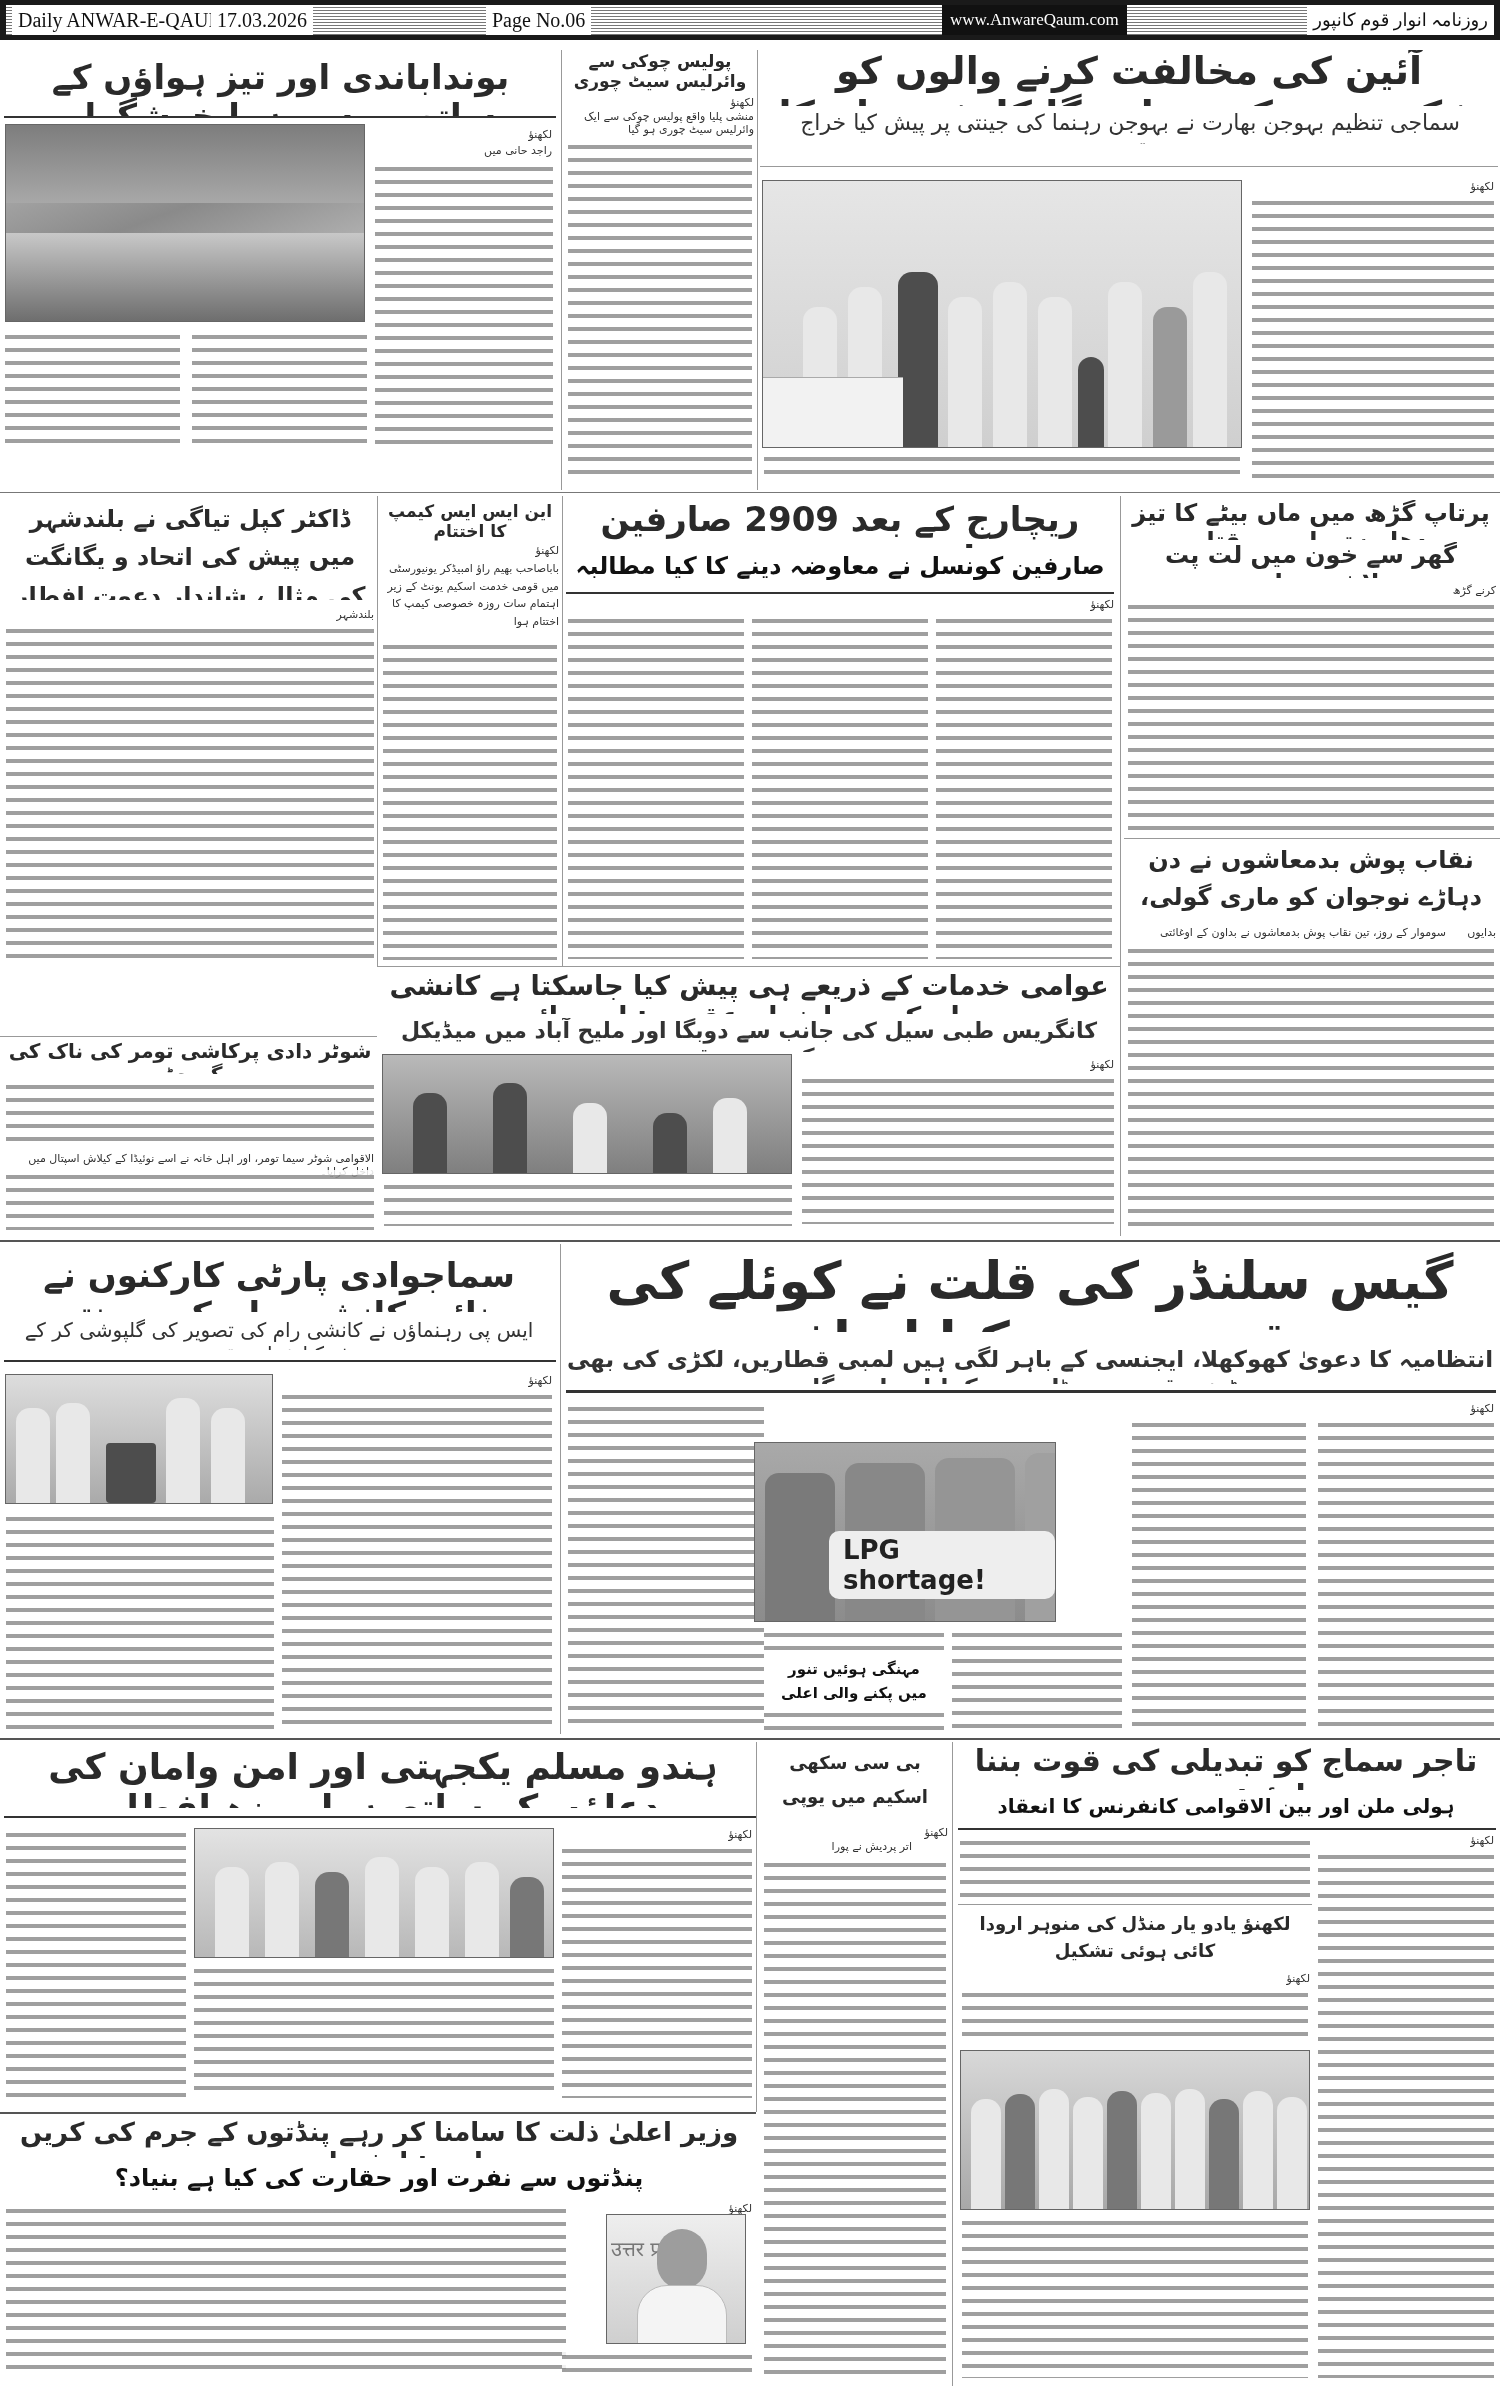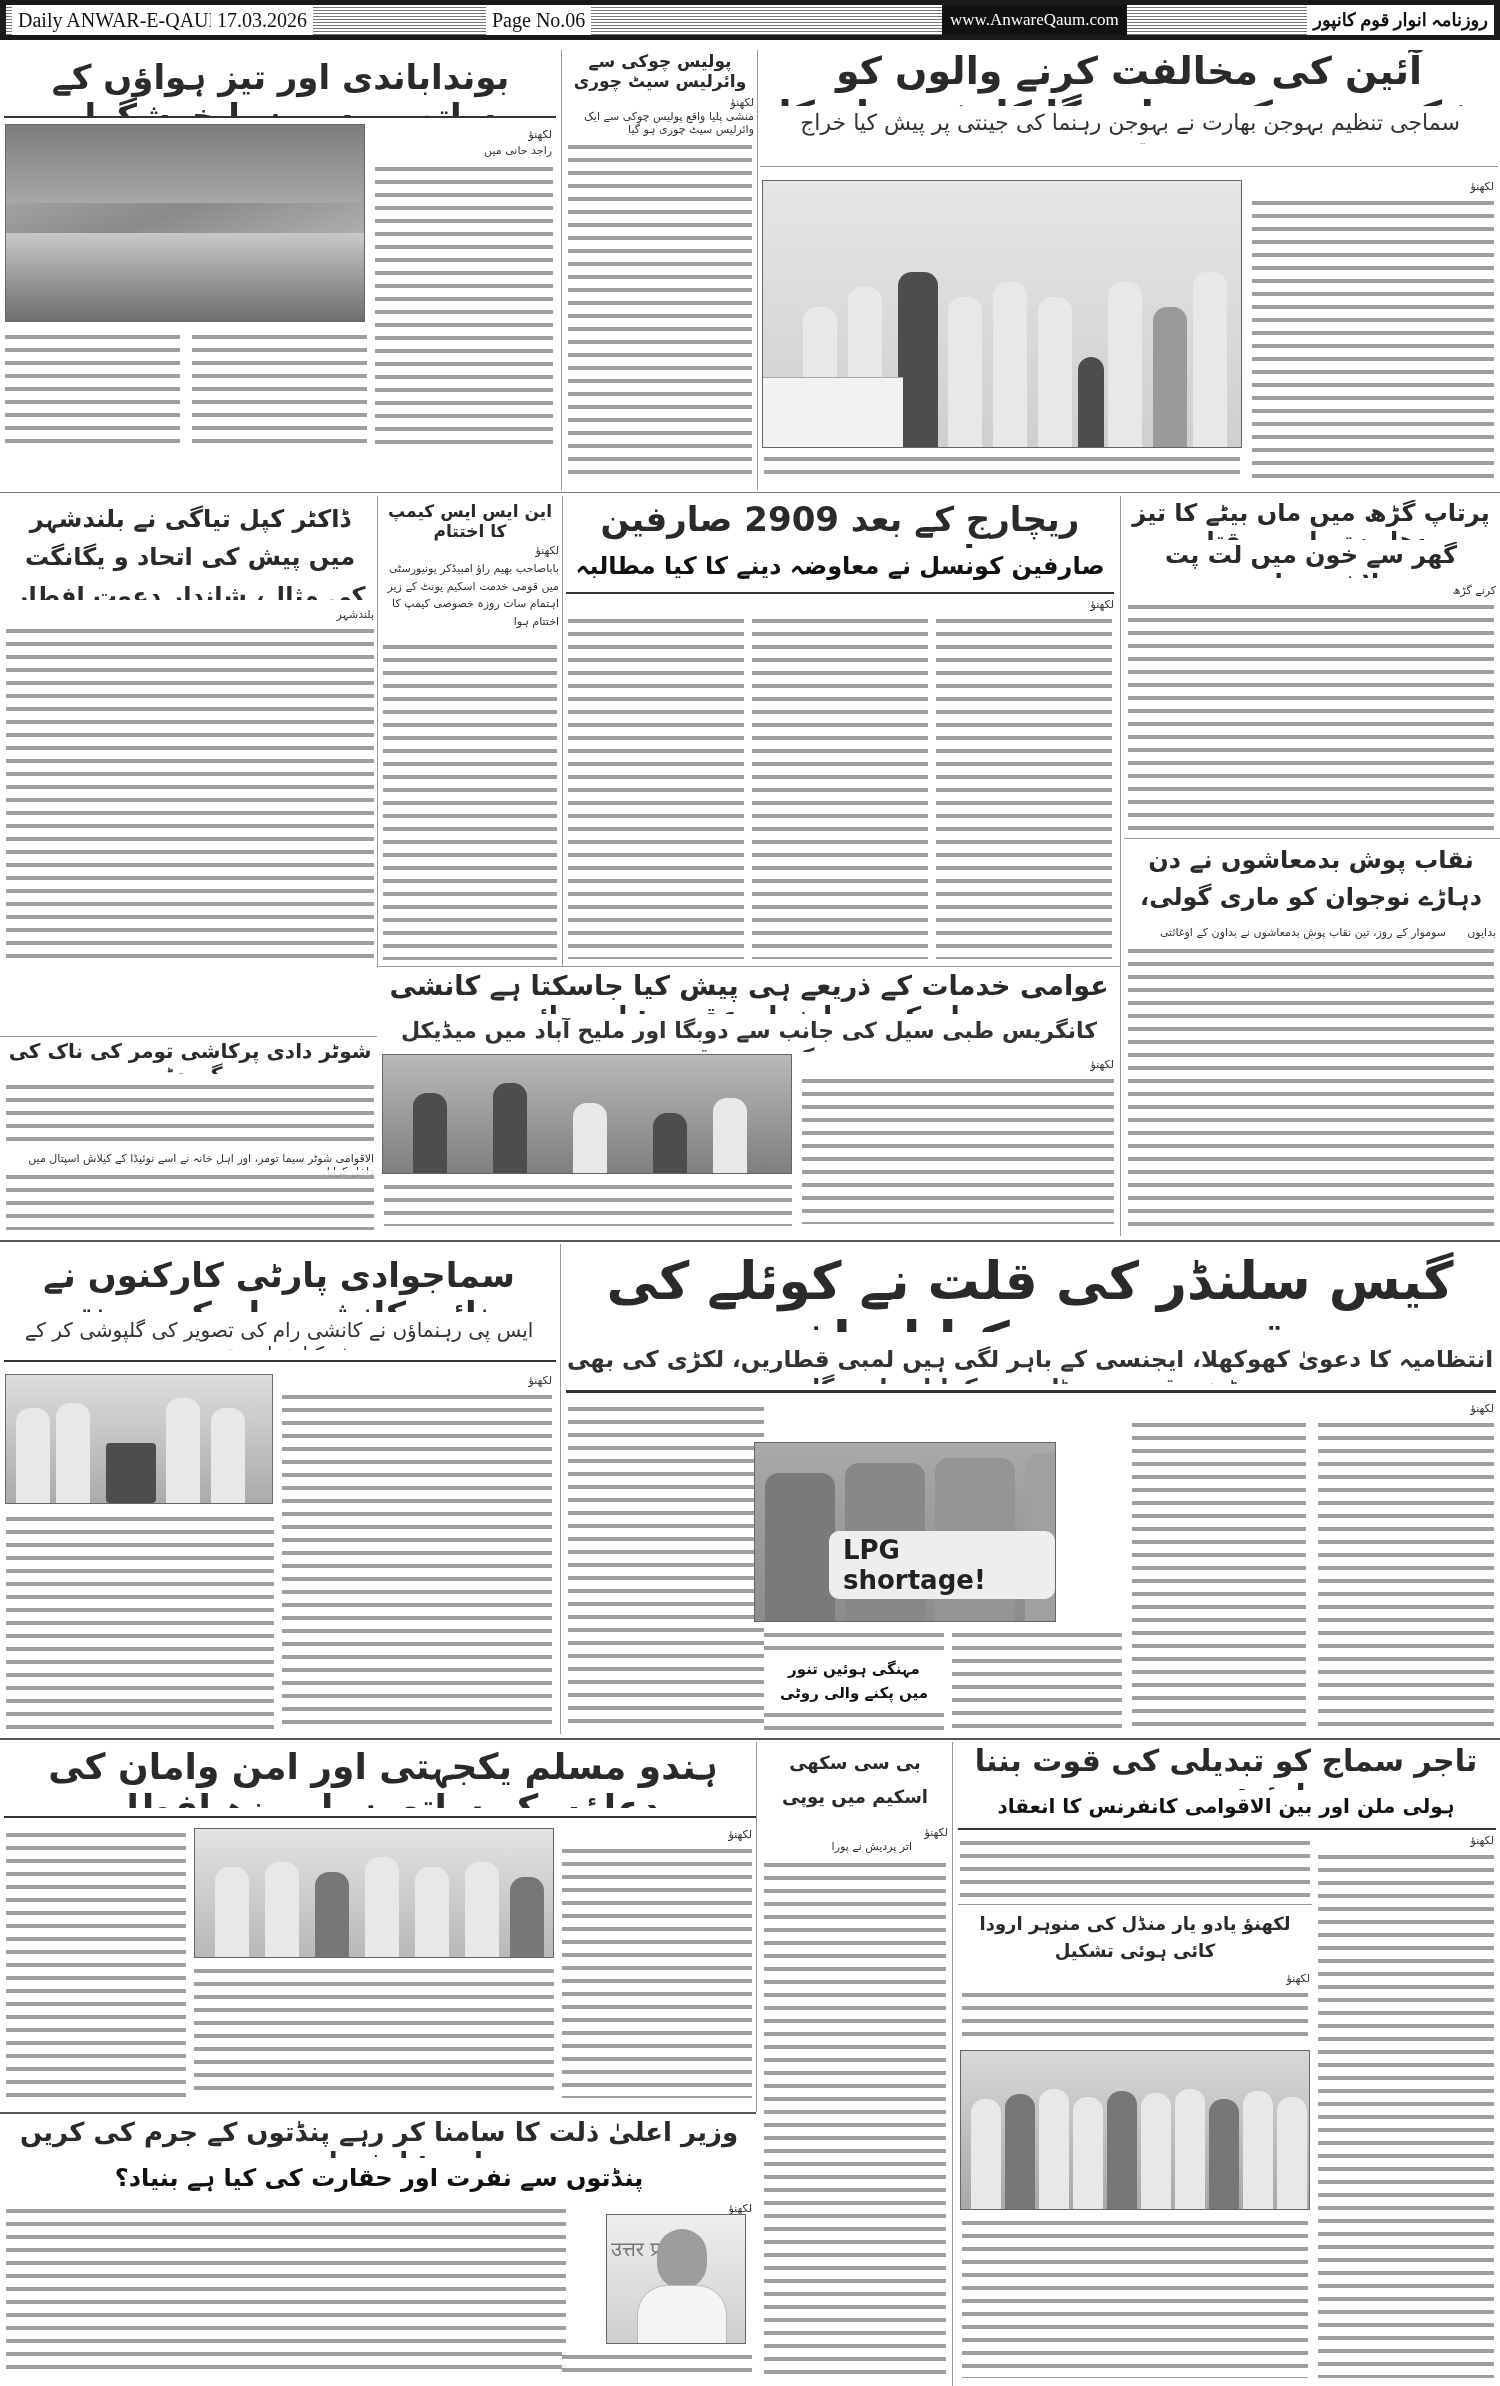--- a/index.html
+++ b/index.html
@@ -7,21 +7,21 @@
 body{font-family:"DejaVu Serif",serif;color:#222;position:relative}
 .abs{position:absolute}
 
 #mast{left:0;top:0;width:1500px;height:40px;background:#1a1a1a}
 #mast .inner{position:absolute;left:6px;top:5px;width:1488px;height:30px;background:repeating-linear-gradient(#fff 0 2px,#777 2px 3px)}
 .mbox{position:absolute;top:0;height:30px;background:#fff;font-family:"Liberation Serif",serif;font-size:20px;line-height:30px;padding:0 6px;color:#111;white-space:nowrap}
 #m-name{left:6px}
 #m-date{left:205px}
 #m-page{left:480px}
 #m-url{left:936px;background:#111;color:#fff;font-size:17px;padding:0 8px}
-#m-urdu{right:0;direction:rtl;font-size:18px;font-weight:bold}
+#m-urdu{right:0;direction:rtl;font-size:18px;font-weight:normal}
 
 .hr{background:#333;height:3px}
 .vr{background:#999;width:1px}
 .thin{background:#999;height:1px}
 
 .hl{direction:rtl;text-align:center;font-family:"DejaVu Sans",sans-serif;font-weight:bold;color:#2a2a2a;line-height:1.15;overflow:hidden}
 .sub{direction:rtl;text-align:center;font-family:"DejaVu Sans",sans-serif;color:#333;line-height:1.2;overflow:hidden}
 .kicker{direction:rtl;text-align:center;font-family:"DejaVu Sans",sans-serif;font-weight:bold;color:#111;overflow:hidden}
 
 .txt{background:repeating-linear-gradient(#fff 0 5px,#8e8e8e 5px 9px,#fff 9px 13px);opacity:.85}
@@ -161,21 +161,21 @@
 <div class="abs txt" style="left:568px;top:1402px;width:196px;height:330px"></div>
 <div class="abs photo" style="left:754px;top:1442px;width:302px;height:180px;background:linear-gradient(#a9a9a9,#8c8c8c)">
   <div style="position:absolute;left:10px;top:30px;width:70px;height:150px;border-radius:14px 14px 0 0;background:#7a7a7a"></div>
   <div style="position:absolute;left:90px;top:20px;width:80px;height:160px;border-radius:14px 14px 0 0;background:#888"></div>
   <div style="position:absolute;left:180px;top:15px;width:80px;height:165px;border-radius:14px 14px 0 0;background:#959595"></div>
   <div style="position:absolute;left:270px;top:10px;width:90px;height:170px;border-radius:14px 14px 0 0;background:#a0a0a0"></div>
   <span class="lpg-badge">LPG shortage!</span>
 </div>
 <div class="abs txt" style="left:952px;top:1628px;width:170px;height:100px"></div>
 <div class="abs kicker" style="left:764px;top:1660px;width:180px;height:22px;font-size:15px">مہنگی ہوئیں تنور</div>
-<div class="abs kicker" style="left:764px;top:1684px;width:180px;height:22px;font-size:15px">میں پکنے والی روٹی</div>
+<div class="abs kicker" style="left:764px;top:1684px;width:180px;height:22px;font-size:15px">میں پکنے والی اعلی</div>
 <div class="abs txt" style="left:764px;top:1628px;width:180px;height:28px"></div>
 <div class="abs txt" style="left:764px;top:1708px;width:180px;height:24px"></div>
 <div class="abs byline" style="left:1130px;top:1402px;width:364px;text-align:right">لکھنؤ</div>
 <div class="abs txt" style="left:1132px;top:1418px;width:174px;height:314px"></div>
 <div class="abs txt" style="left:1318px;top:1418px;width:176px;height:314px"></div>
 
 <div class="abs thin" style="left:0;top:1738px;width:1500px;background:#555;height:2px"></div>
 
 <div class="abs hl" style="left:10px;top:1746px;width:746px;height:62px;font-size:36px">ہندو مسلم یکجہتی اور امن وامان کی دعاؤں کے ساتھ ہوا روزہ افطار</div>
 <div class="abs hr" style="left:4px;top:1816px;width:752px;height:2px"></div>

